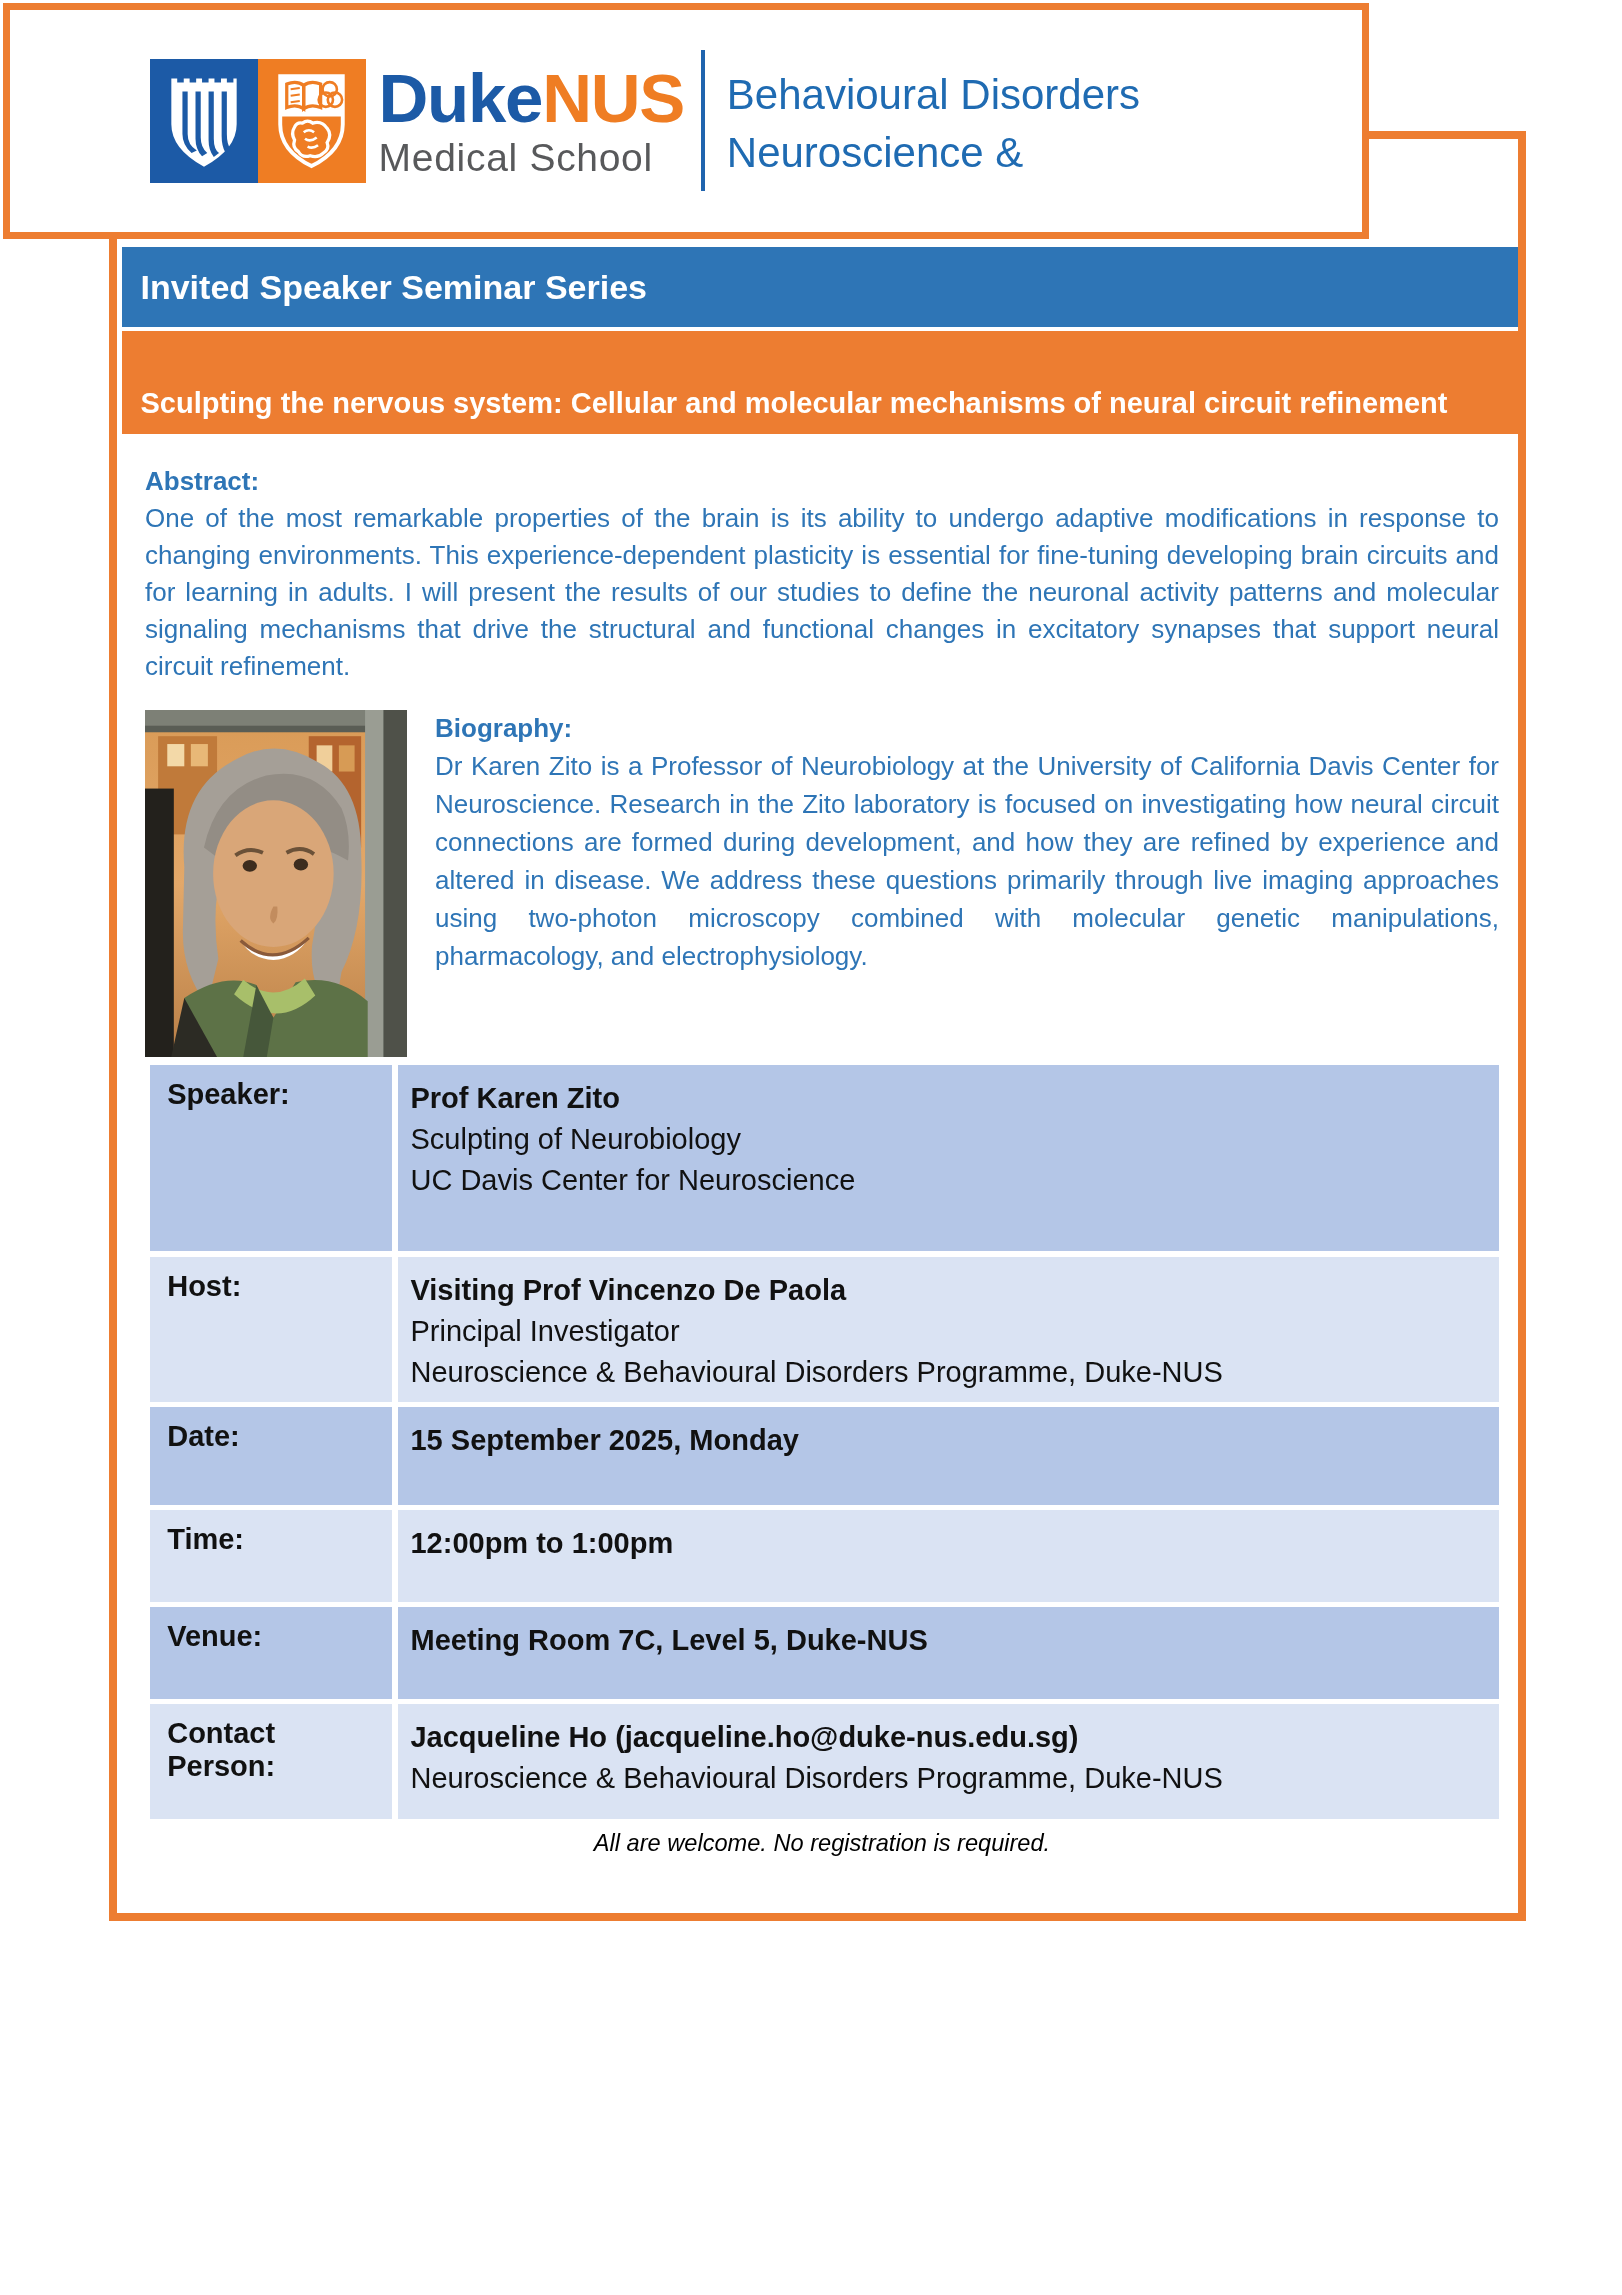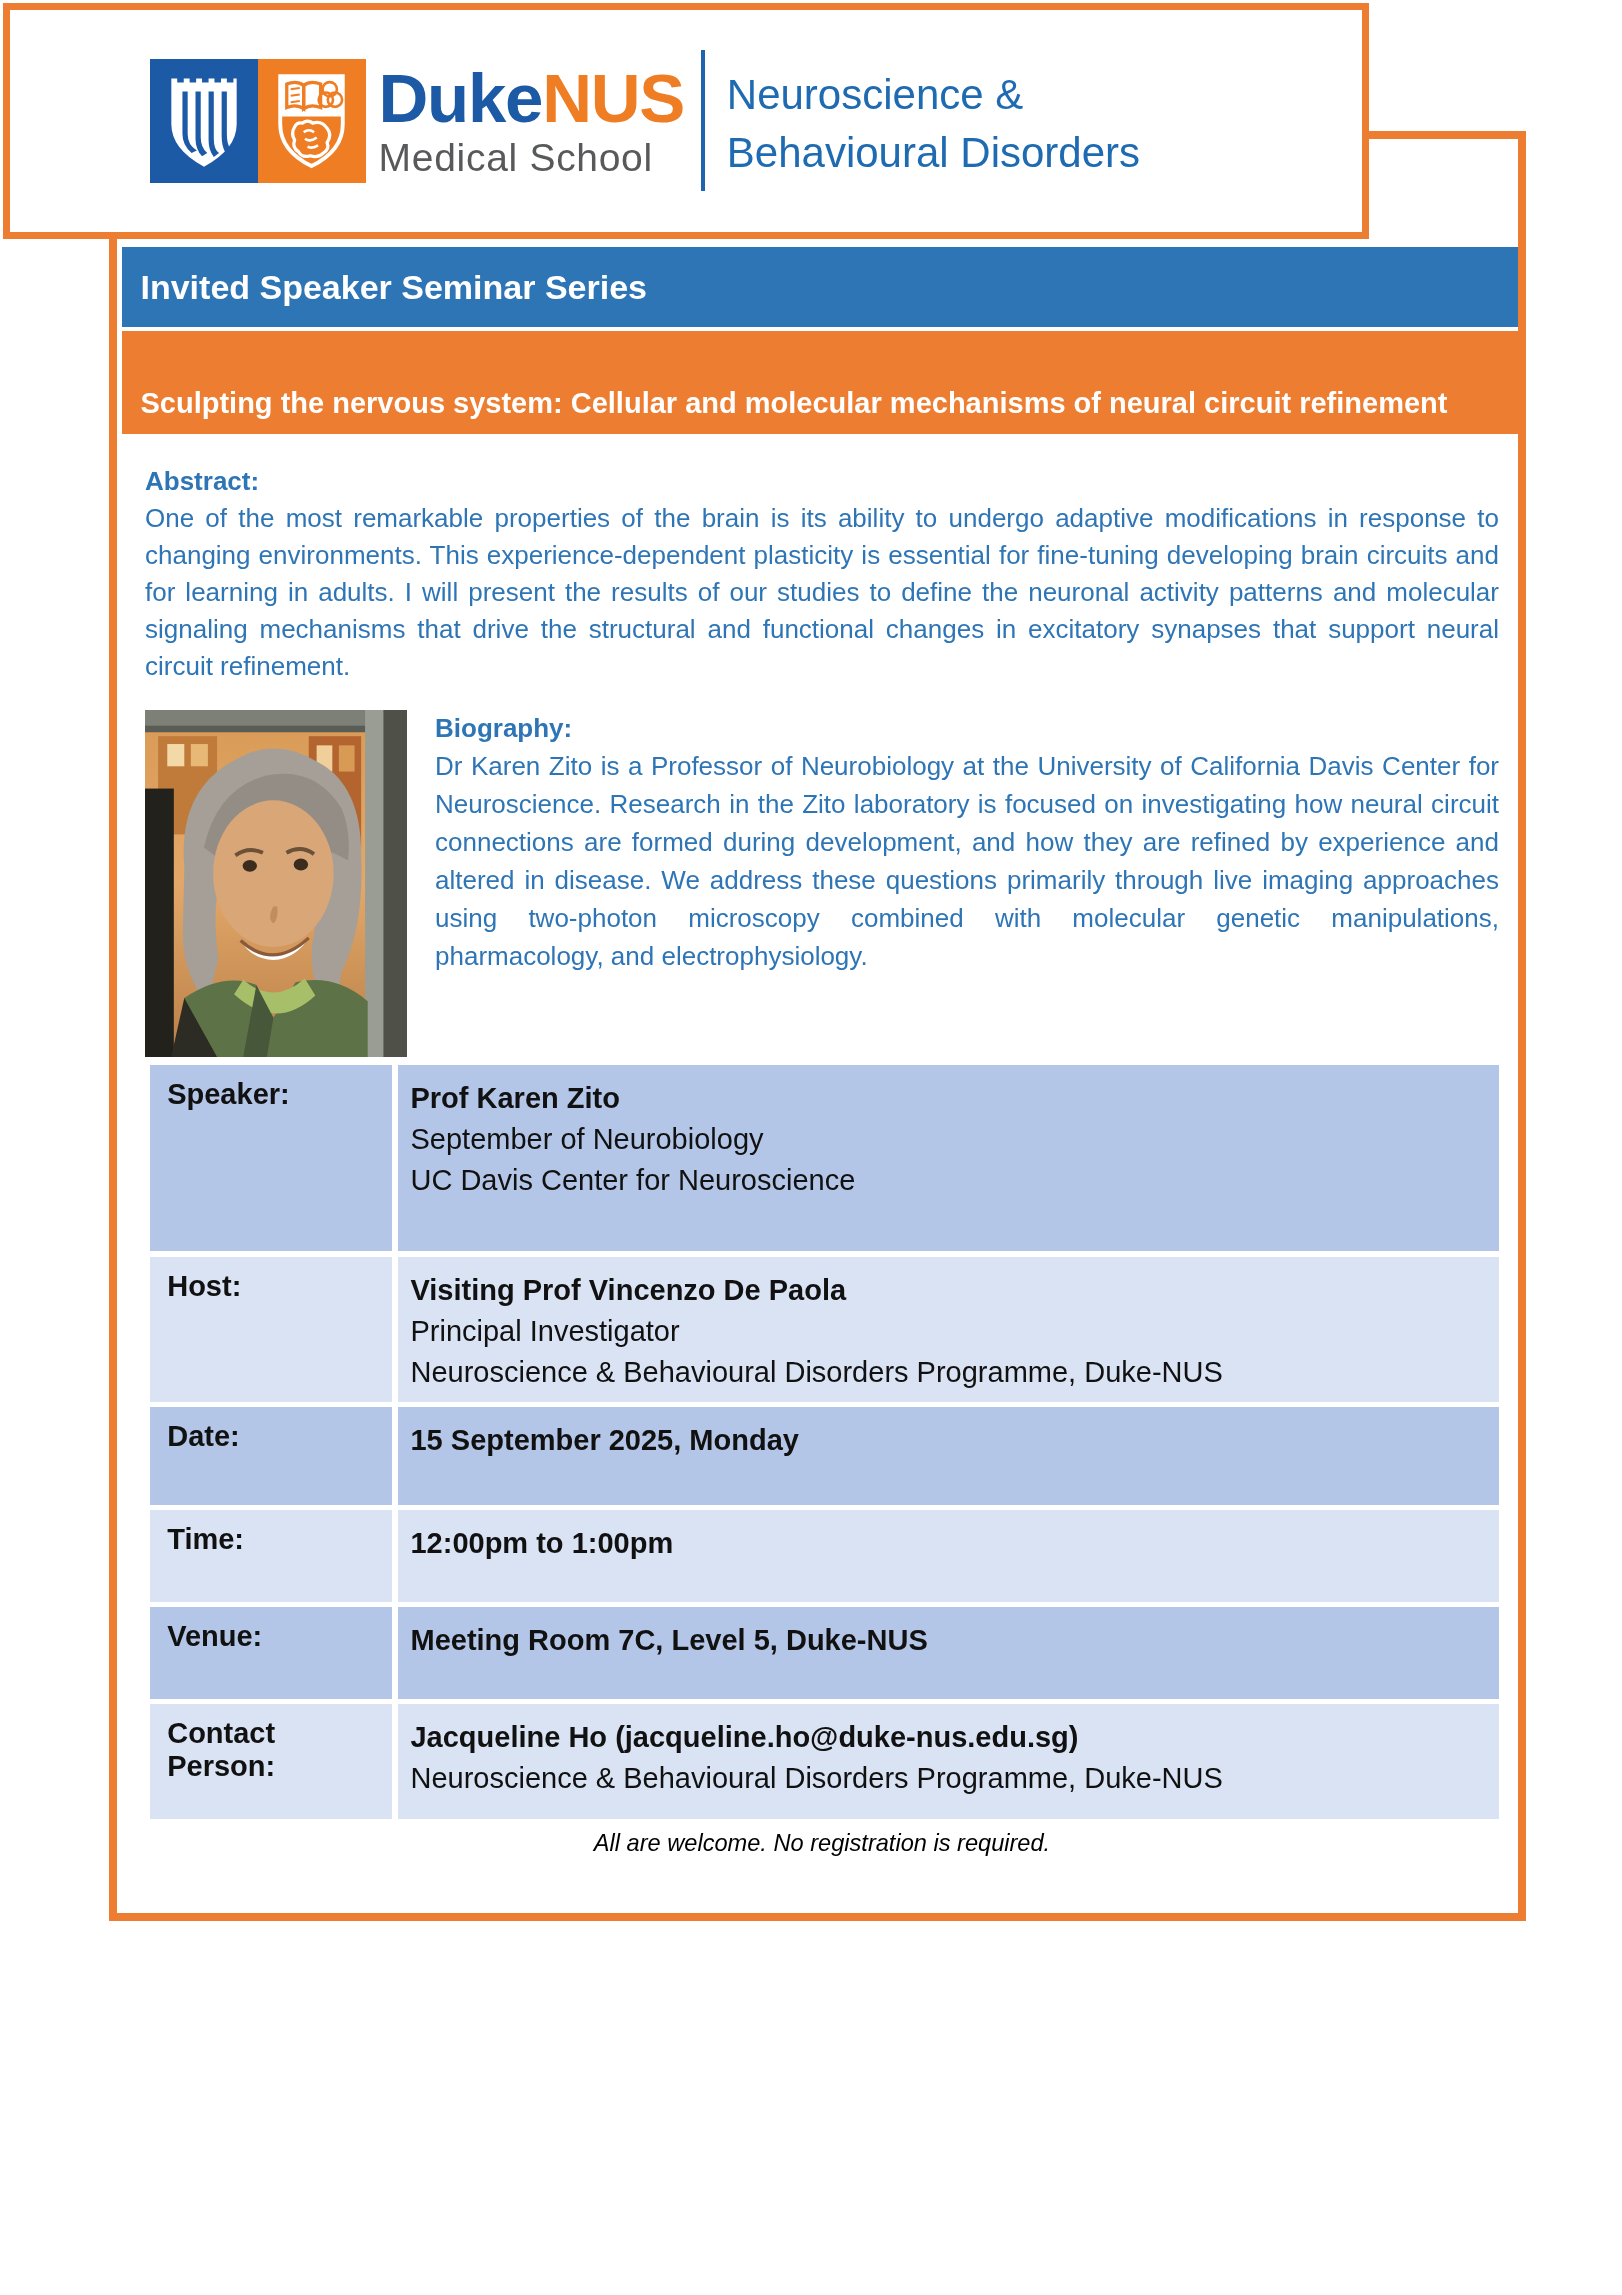--- a/index.html
+++ b/index.html
@@ -157,21 +157,21 @@
           <p class="blue-par">Dr Karen Zito is a Professor of Neurobiology at the University of California Davis Center for Neuroscience. Research in the Zito laboratory is focused on investigating how neural circuit connections are formed during development, and how they are refined by experience and altered in disease. We address these questions primarily through live imaging approaches using two-photon microscopy combined with molecular genetic manipulations, pharmacology, and electrophysiology.</p>
         </div>
       </div>
 
       <div class="details-table">
 
         <div class="t-row dark r-speaker">
           <div class="t-label">Speaker:</div>
           <div class="t-content">
             <div class="t-line b">Prof Karen Zito</div>
-            <div class="t-line">September of Neurobiology</div>
+            <div class="t-line">Sculpting of Neurobiology</div>
             <div class="t-line">UC Davis Center for Neuroscience</div>
           </div>
         </div>
 
         <div class="t-row light r-host">
           <div class="t-label">Host:</div>
           <div class="t-content">
             <div class="t-line b">Visiting Prof Vincenzo De Paola</div>
             <div class="t-line">Principal Investigator</div>
             <div class="t-line">Neuroscience &amp; Behavioural Disorders Programme, Duke-NUS</div>
@@ -241,19 +241,19 @@
           <path d="M44 94 Q52 88 60 94 M46 104 Q54 110 64 102 M50 116 Q58 120 66 114" stroke="#ffffff" stroke-width="4" fill="none"></path>
         </svg>
       </div>
     </div>
     <div class="logo-wordmark">
       <div class="wordmark-main"><span class="duke">Duke</span><span class="nus">NUS</span></div>
       <div class="wordmark-sub">Medical School</div>
     </div>
     <div class="logo-divider"></div>
     <div class="programme-name">
+      <div>Behavioural Disorders</div>
       <div>Neuroscience &amp;</div>
-      <div>Behavioural Disorders</div>
     </div>
   </div>
 
 </div>
 
 
 </body></html>

